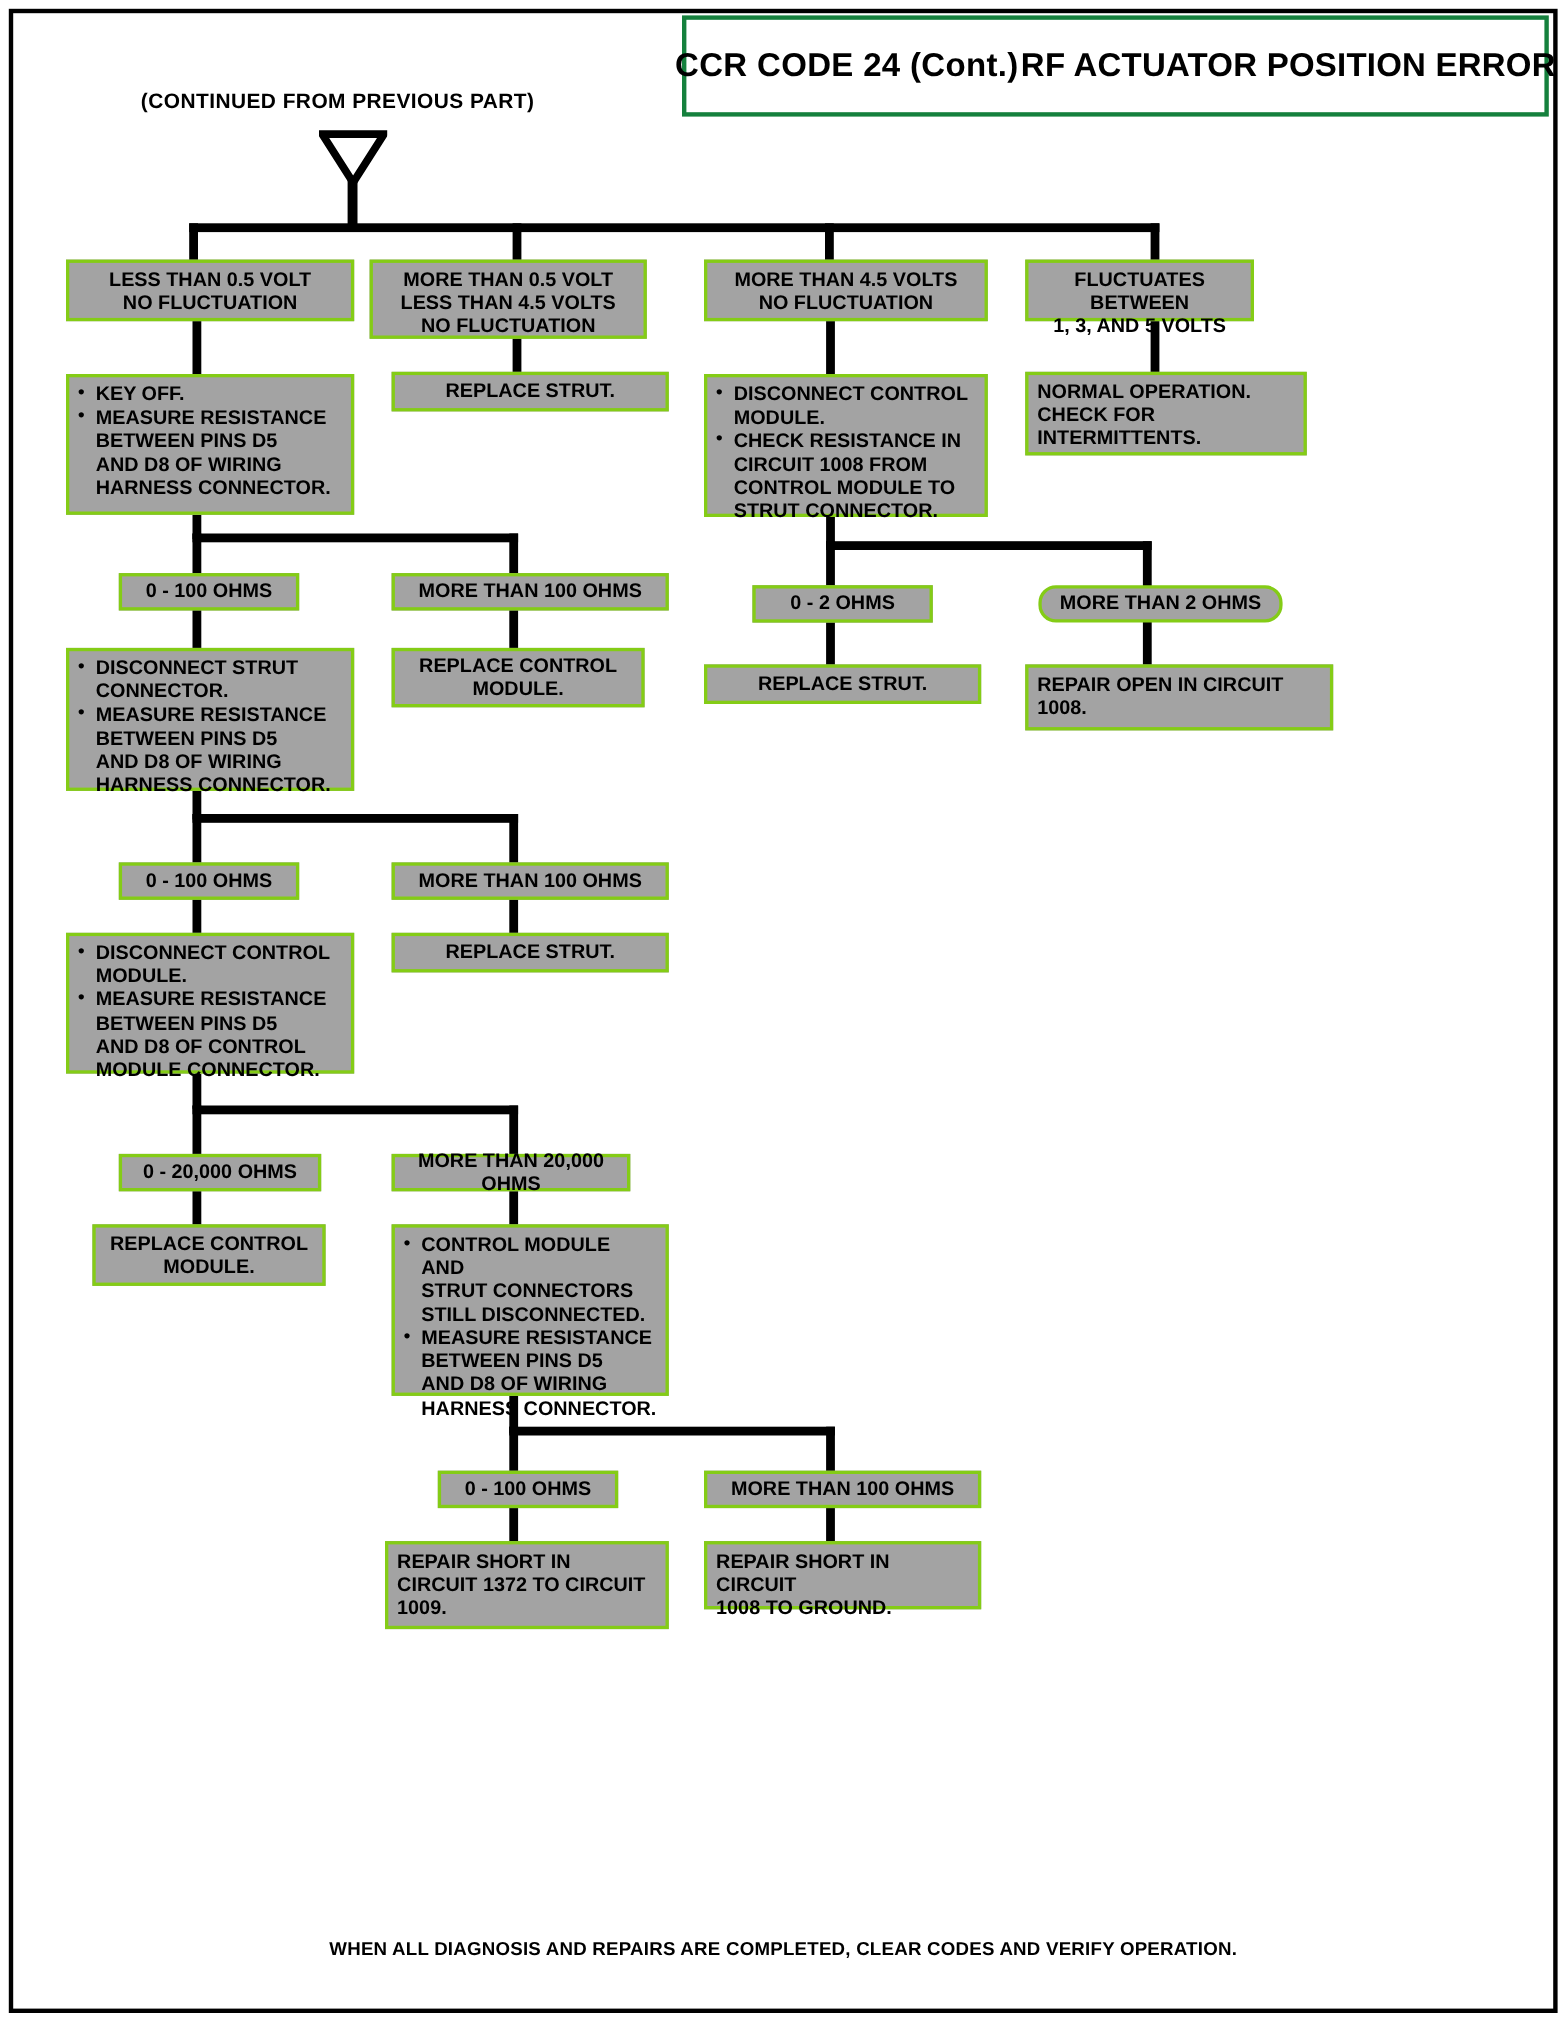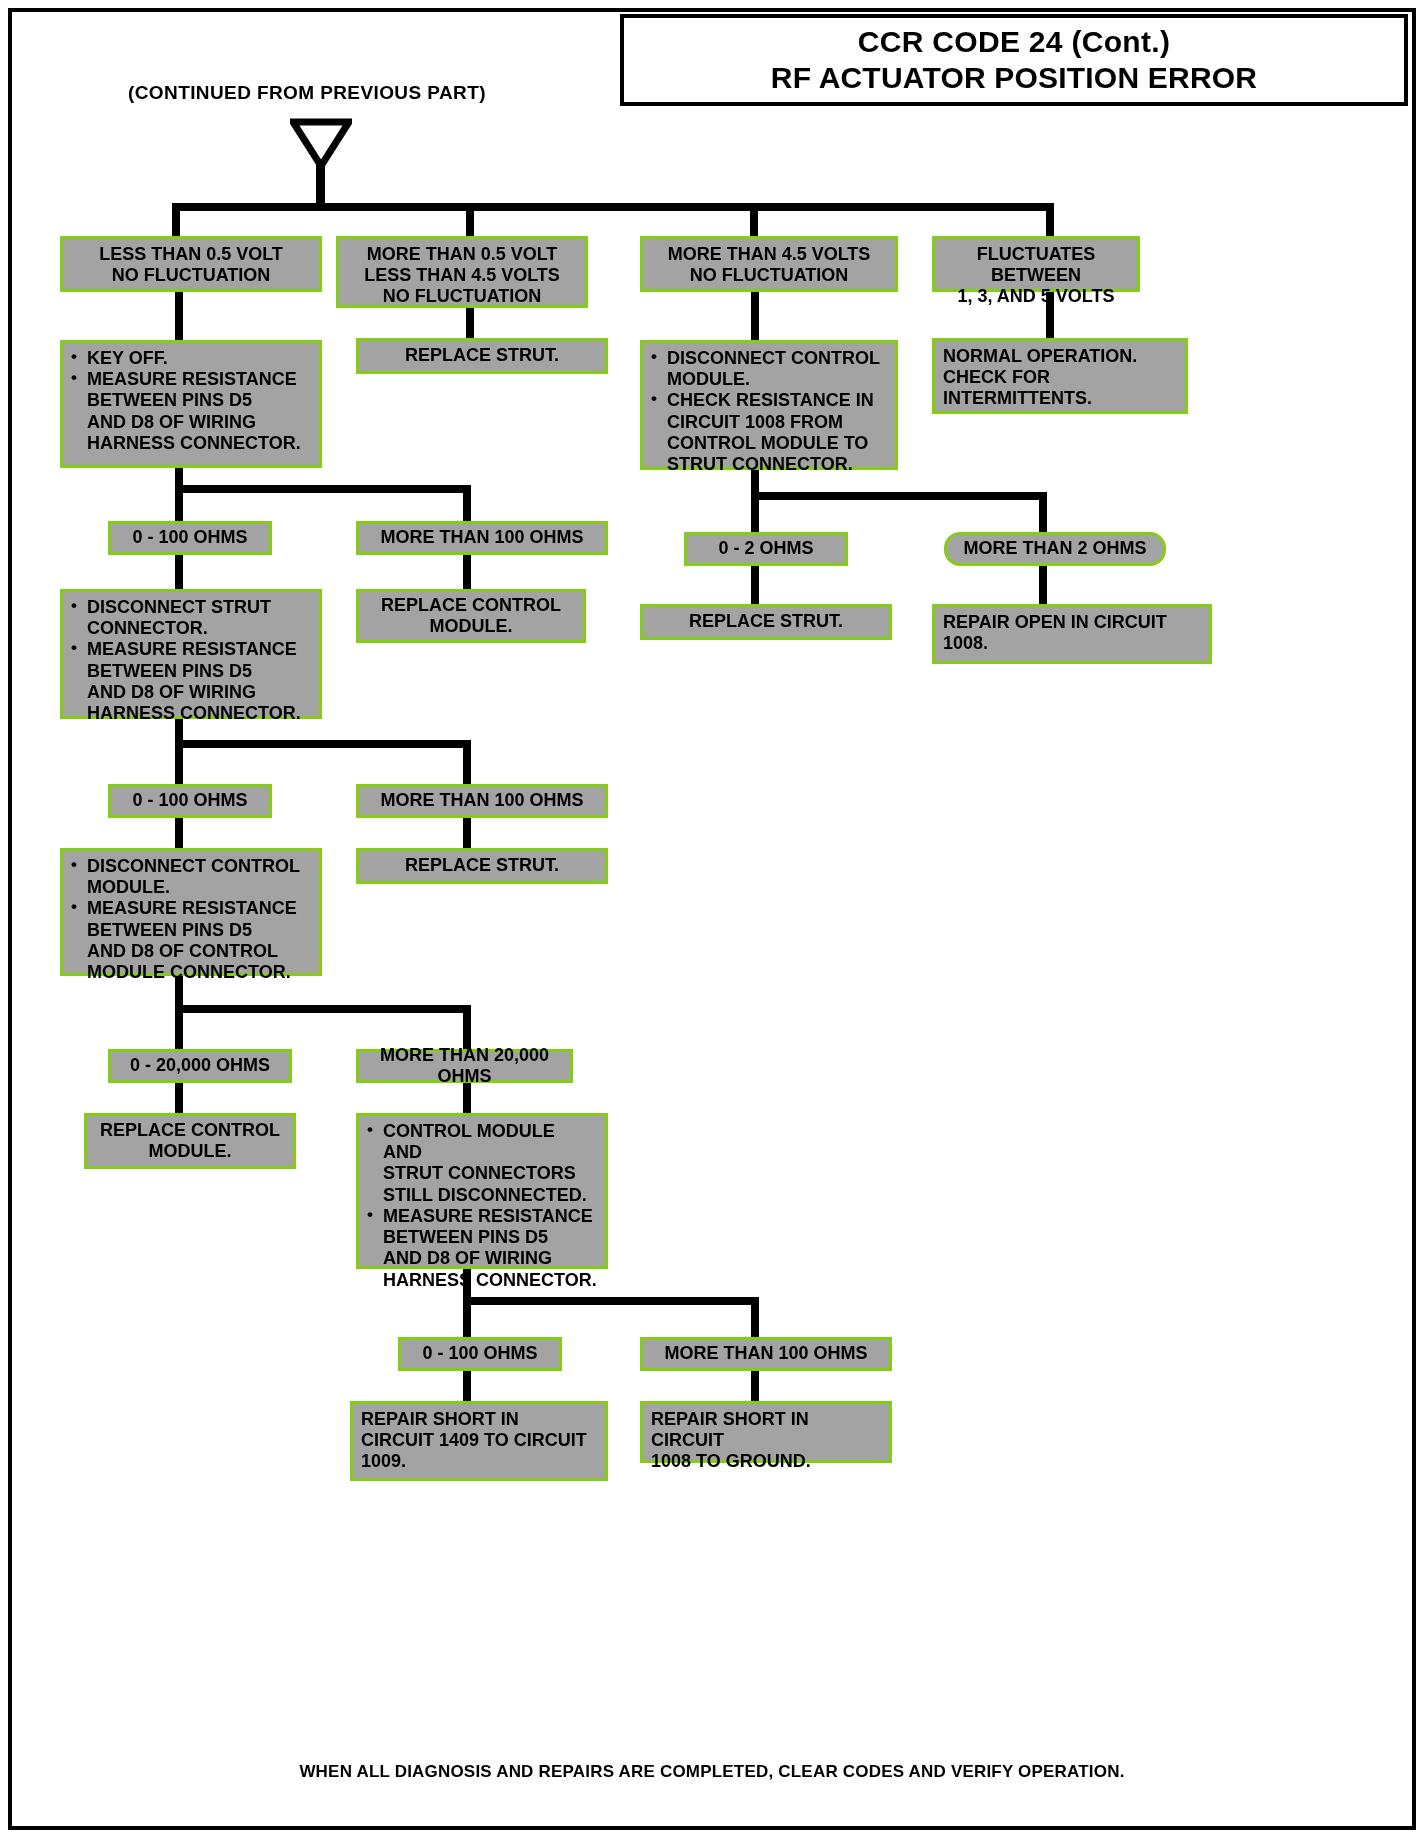--- a/index.html
+++ b/index.html
@@ -20,24 +20,24 @@
     position: absolute;
     left: 8px; top: 8px;
     width: 1408px; height: 1822px;
     border: 4px solid #000;
   }
   
   .title-block {
     position: absolute;
     left: 620px; top: 14px;
     width: 788px; height: 92px;
-    border: 4px solid #000000;
+    border: 4px solid #15803d;
     background: #fff;
     display: flex;
-    flex-direction: column;
+    flex-direction: row;
     align-items: center;
     justify-content: center;
     gap: 2px;
   }
   .title-line1 {
     font-size: 30px; font-weight: bold; letter-spacing: 0.3px;
     color: #000; white-space: nowrap;
   }
   .title-line2 {
     font-size: 30px; font-weight: bold; letter-spacing: 0.2px;
@@ -316,21 +316,21 @@
   <div class="box centerv center f18" style="left:628px; top:1337px; width:252px; height:34px;">
     <div class="inner">MORE THAN 100 OHMS</div>
   </div>
 
   <div class="ln" style="left:463px; top:1369px; width:8px; height:34px;"></div>
   <div class="ln" style="left:751px; top:1369px; width:8px; height:34px;"></div>
 
   <div class="box f18" style="left:338px; top:1401px; width:258px; height:80px;">
     <div class="inner">
       <div>REPAIR SHORT IN</div>
-      <div>CIRCUIT 1409 TO CIRCUIT</div>
+      <div>CIRCUIT 1372 TO CIRCUIT</div>
       <div>1009.</div>
     </div>
   </div>
 
   <div class="box f18" style="left:628px; top:1401px; width:252px; height:62px;">
     <div class="inner">
       <div>REPAIR SHORT IN CIRCUIT</div>
       <div>1008 TO GROUND.</div>
     </div>
   </div>

